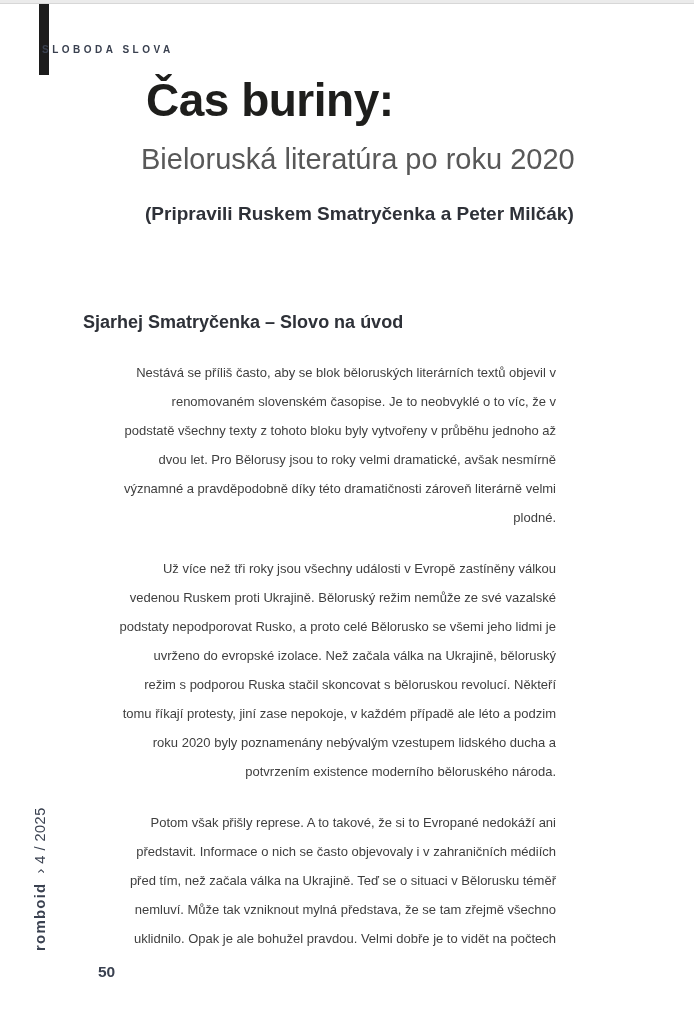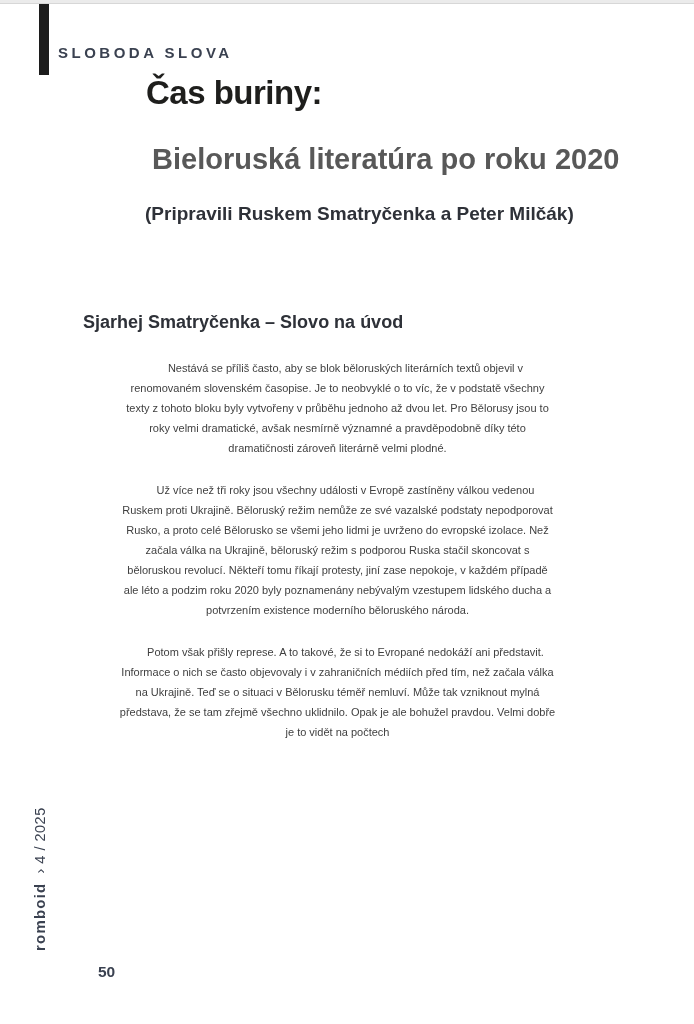--- a/index.html
+++ b/index.html
@@ -13,56 +13,56 @@
   .viewer-strip {
     position: absolute; left: 0; top: 0; width: 694px; height: 4px;
     background: var(--strip, #ebebeb);
     border-bottom: 1px solid var(--strip-border, #d7d7d7);
   }
   .kicker-bar {
     position: absolute; left: 39px; top: 4px; width: 10px; height: 71px;
     background: var(--bar, #1c1c1c);
   }
   .kicker {
-    position: absolute; left: 58px; top: 44px;
-    font-size: 15px; font-weight: 700; letter-spacing: 3.5px;
+    position: absolute; left: 42px; top: 44px;
+    font-size: 10px; font-weight: 700; letter-spacing: 3.5px;
     color: var(--slate, #3a4150);
     white-space: nowrap;
   }
   .title {
     position: absolute; left: 146px; top: 74px;
-    font-size: 33px; font-weight: 700; line-height: 1.15;
+    font-size: 46px; font-weight: 700; line-height: 1.15;
     color: var(--ink, #1e1e1c);
     letter-spacing: -0.5px;
     white-space: nowrap;
   }
   .subtitle {
-    position: absolute; left: 152px; top: 141px;
-    font-size: 29px; font-weight: 700; line-height: 1.3;
+    position: absolute; left: 141px; top: 141px;
+    font-size: 29px; font-weight: 400; line-height: 1.3;
     color: var(--subtitle, #585858);
     white-space: nowrap;
   }
   .byline {
     position: absolute; left: 145px; top: 202px;
     font-size: 19px; font-weight: 600; line-height: 1.3;
     color: var(--heading, #2e3138);
     white-space: nowrap;
   }
   .section-heading {
     position: absolute; left: 83px; top: 311px;
     font-size: 18px; font-weight: 700; line-height: 1.3;
     color: var(--heading, #2e3138);
     white-space: nowrap;
     text-align: center;
   }
   .article-body {
     position: absolute; left: 119px; top: 358px; width: 437px;
-    font-size: 11px; line-height: 20px;
+    font-size: 13px; line-height: 29px;
     color: var(--body-text, #3f3f3f);
-    text-align: center;
+    text-align: right;
   }
   .article-body p { text-indent: 16px; margin: 0 0 22px 0; }
   .spine {
     position: absolute; left: 31px; top: 951px;
     width: 150px; height: 22px;
     transform: rotate(-90deg); transform-origin: 0 0;
     white-space: nowrap;
     color: var(--slate, #2c2f38);
     font-size: 14.5px;
   }

